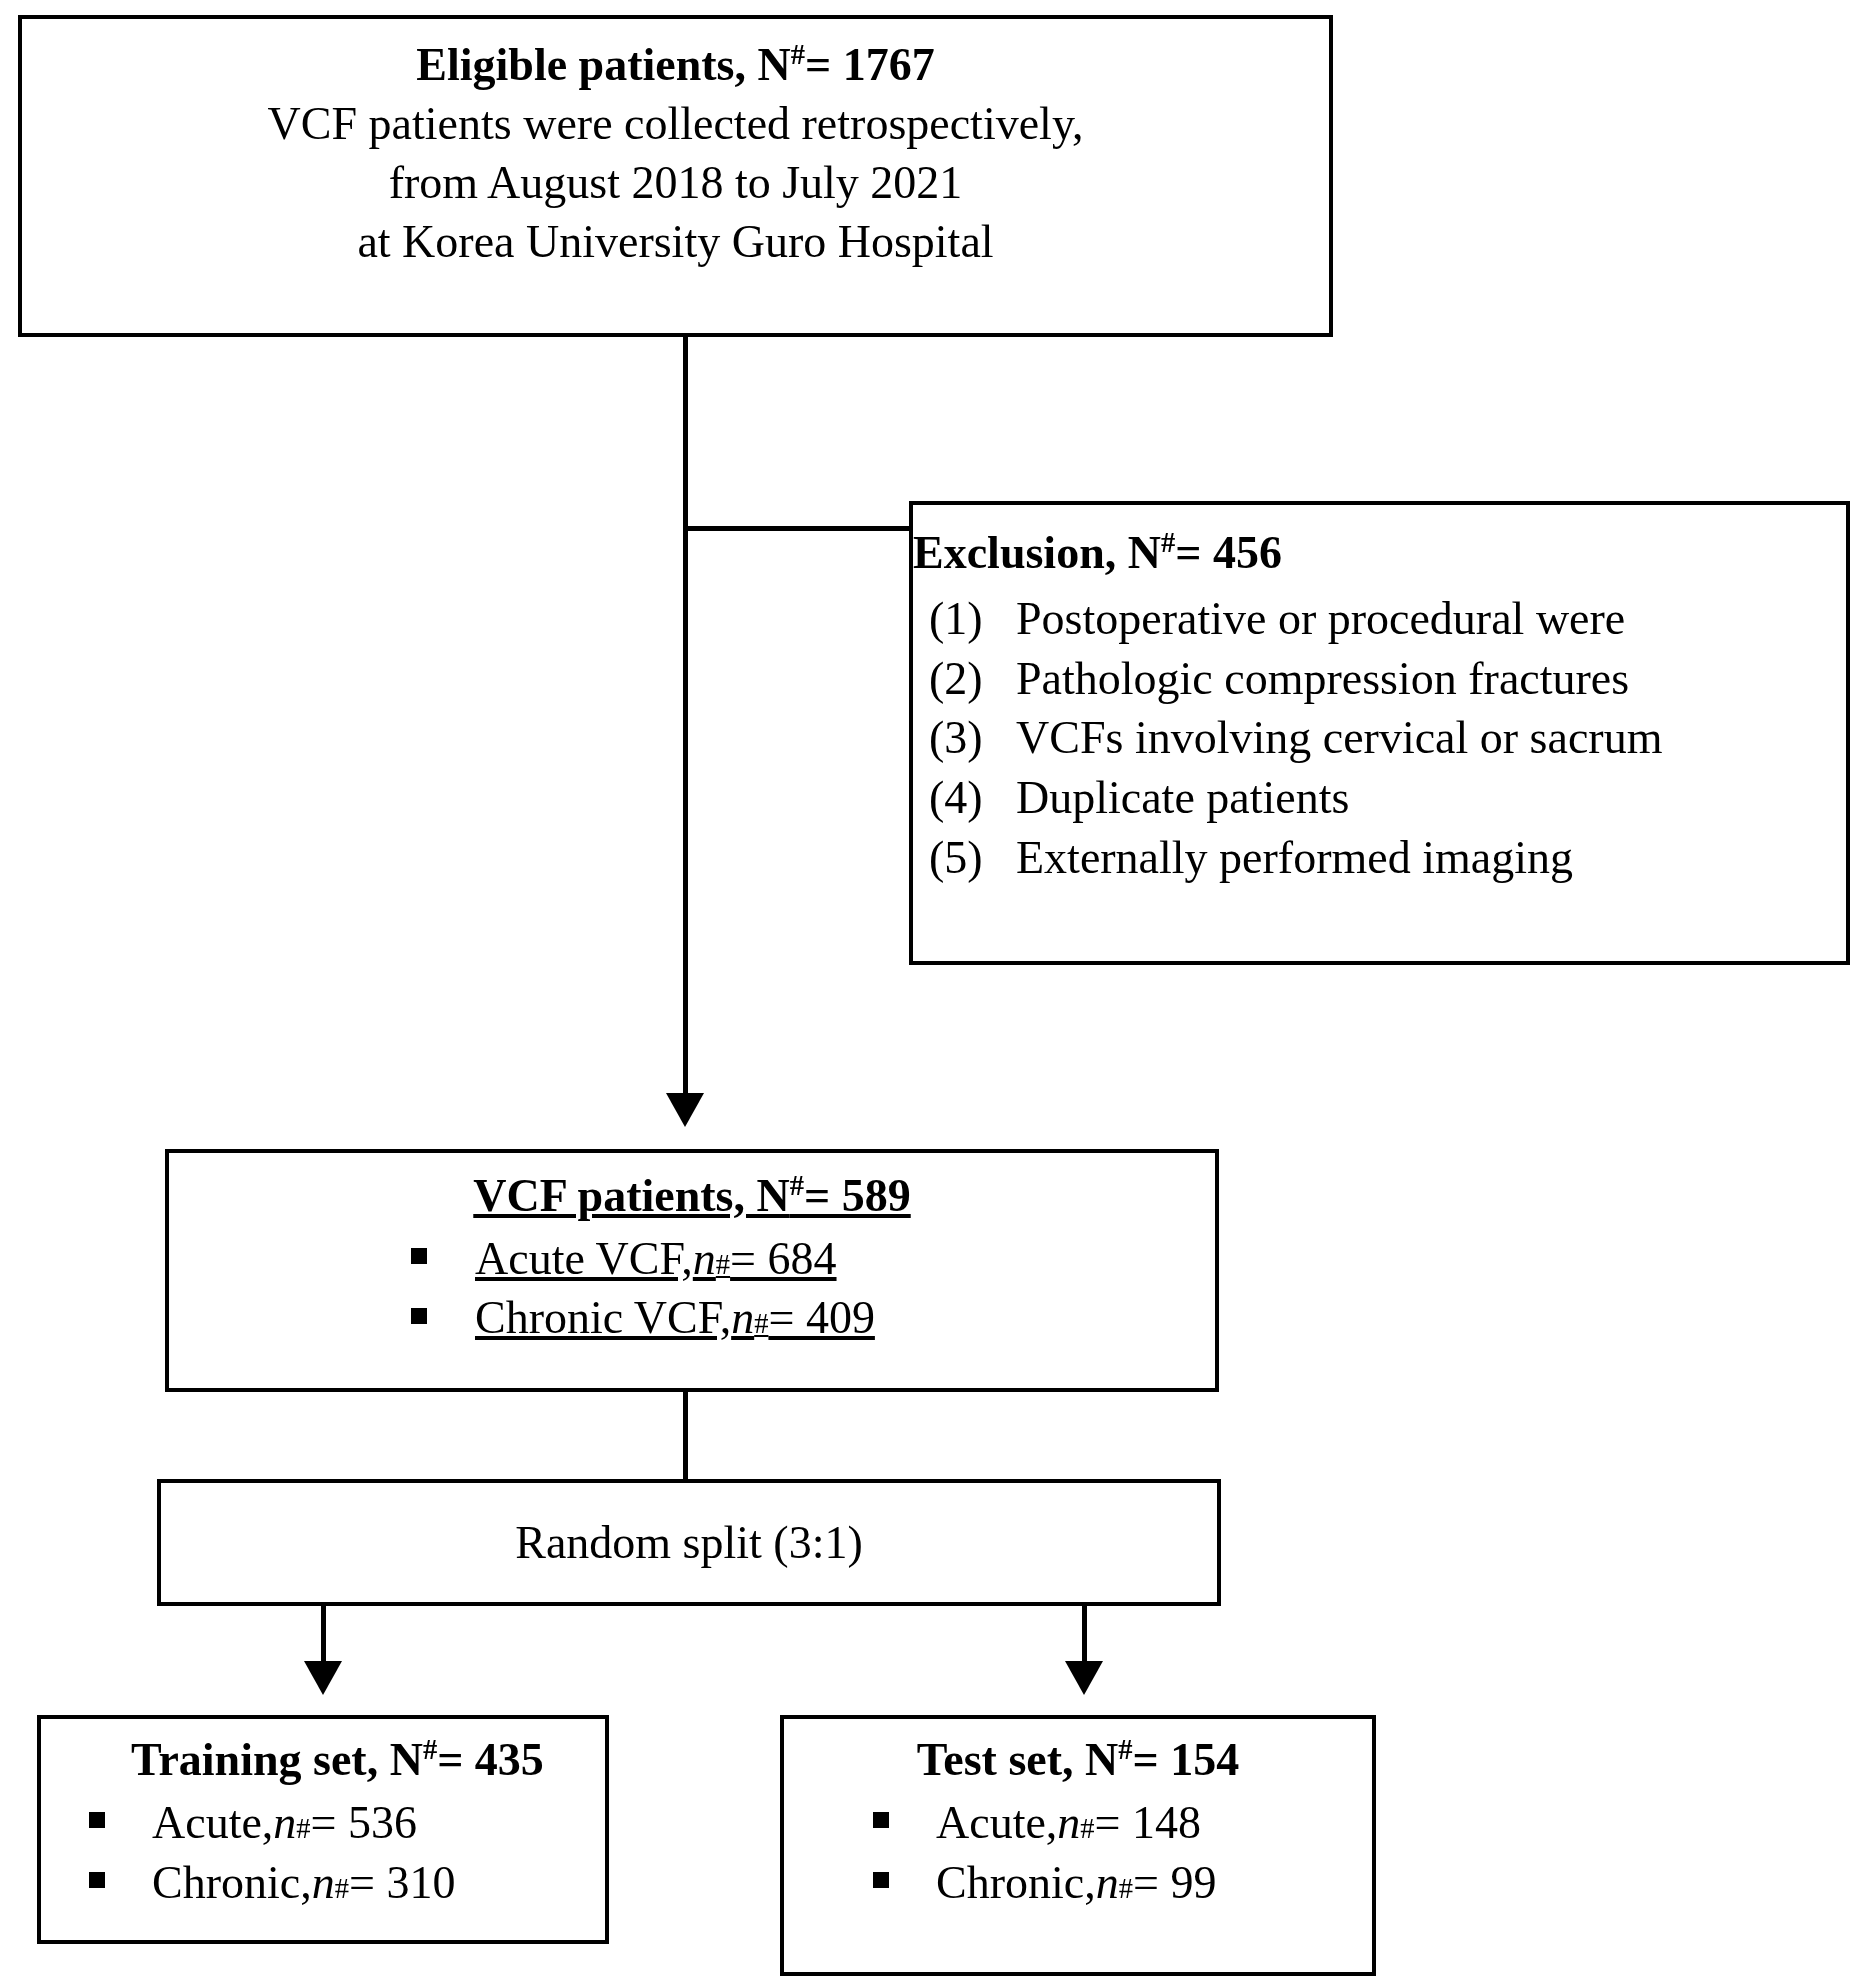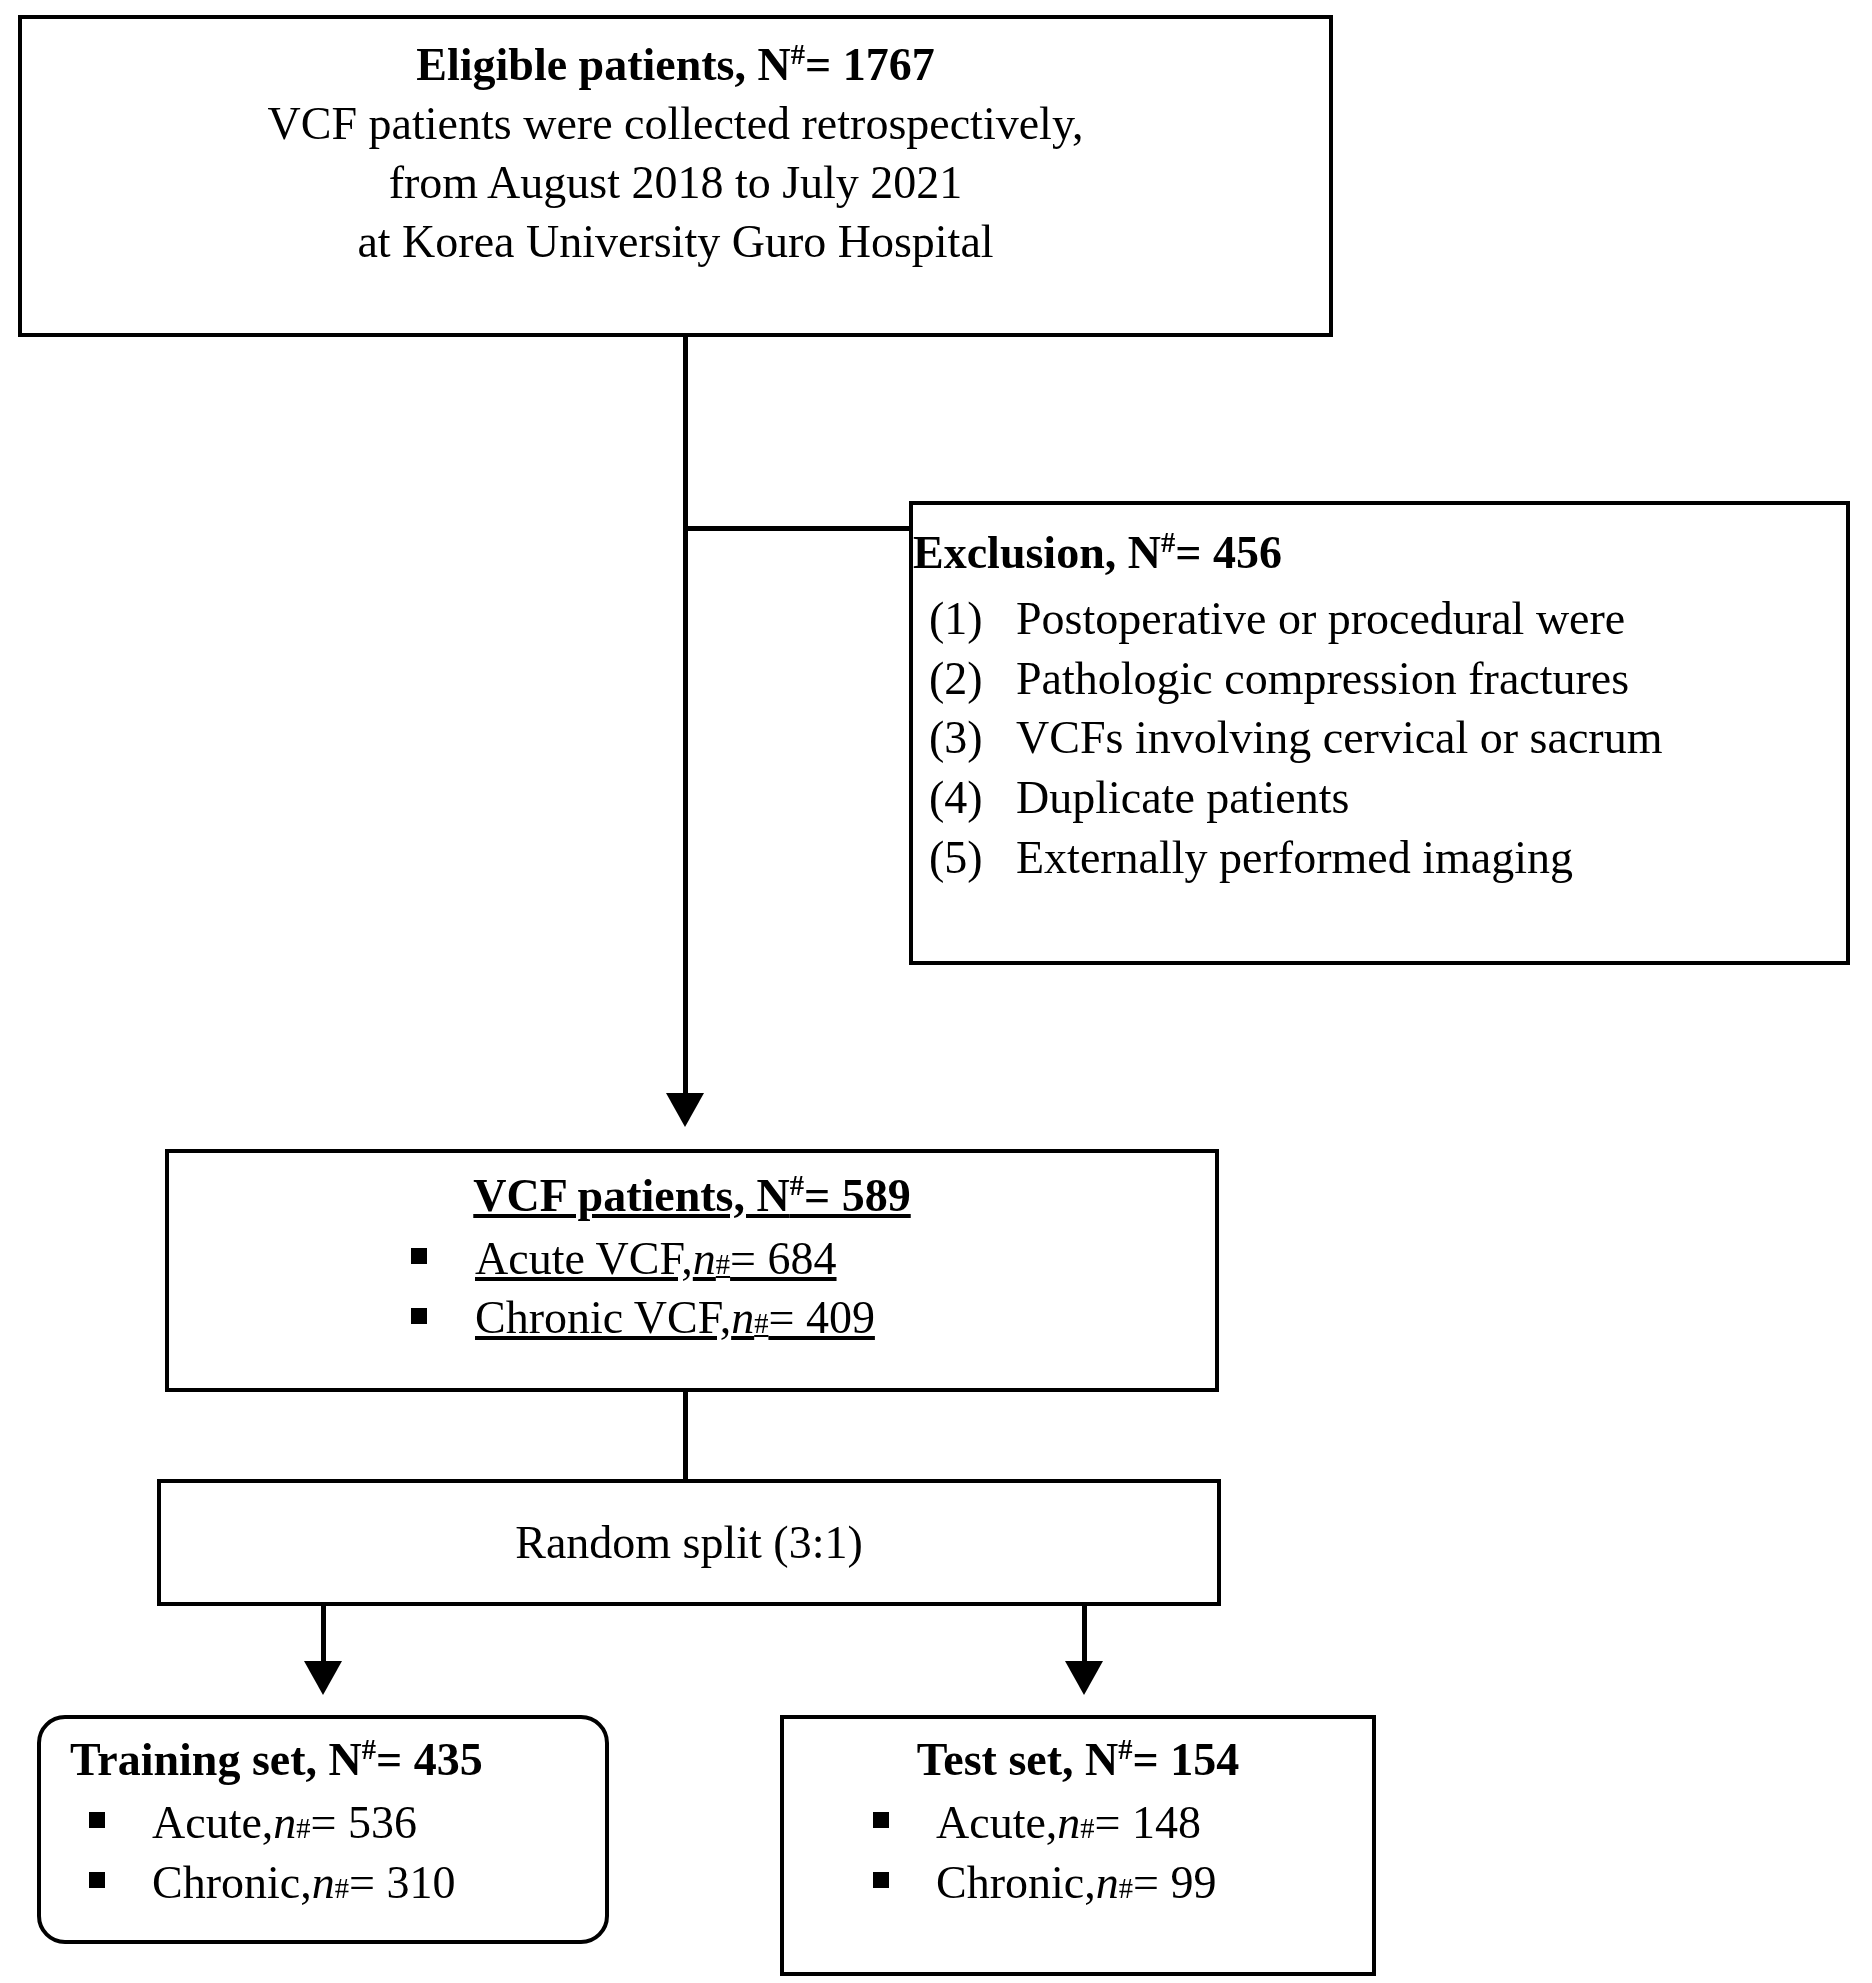--- a/index.html
+++ b/index.html
@@ -39,20 +39,21 @@
     width: 0;
     height: 0;
     border-left: 19.3px solid transparent;
     border-right: 19.3px solid transparent;
     border-top: 34px solid #000000;
   }
   .txt {
     font-size: 46px;
     line-height: 1.29;
     white-space: nowrap;
+    text-align: center;
   }
   .bold {
     font-weight: bold;
   }
   .ital {
     font-style: italic;
   }
   sup {
     font-size: 0.62em;
     vertical-align: super;
@@ -147,21 +148,20 @@
     align-items: center;
     justify-content: center;
   }
   
   #box-train {
     left: 37px;
     top: 1715px;
     width: 572px;
     height: 229px;
     padding-top: 11.3px;
-    border-radius: 28px;
   }
   #box-test {
     left: 780px;
     top: 1715px;
     width: 596px;
     height: 261px;
     padding-top: 11.3px;
   }
   #box-train .heading {
     padding-left: 29px;

